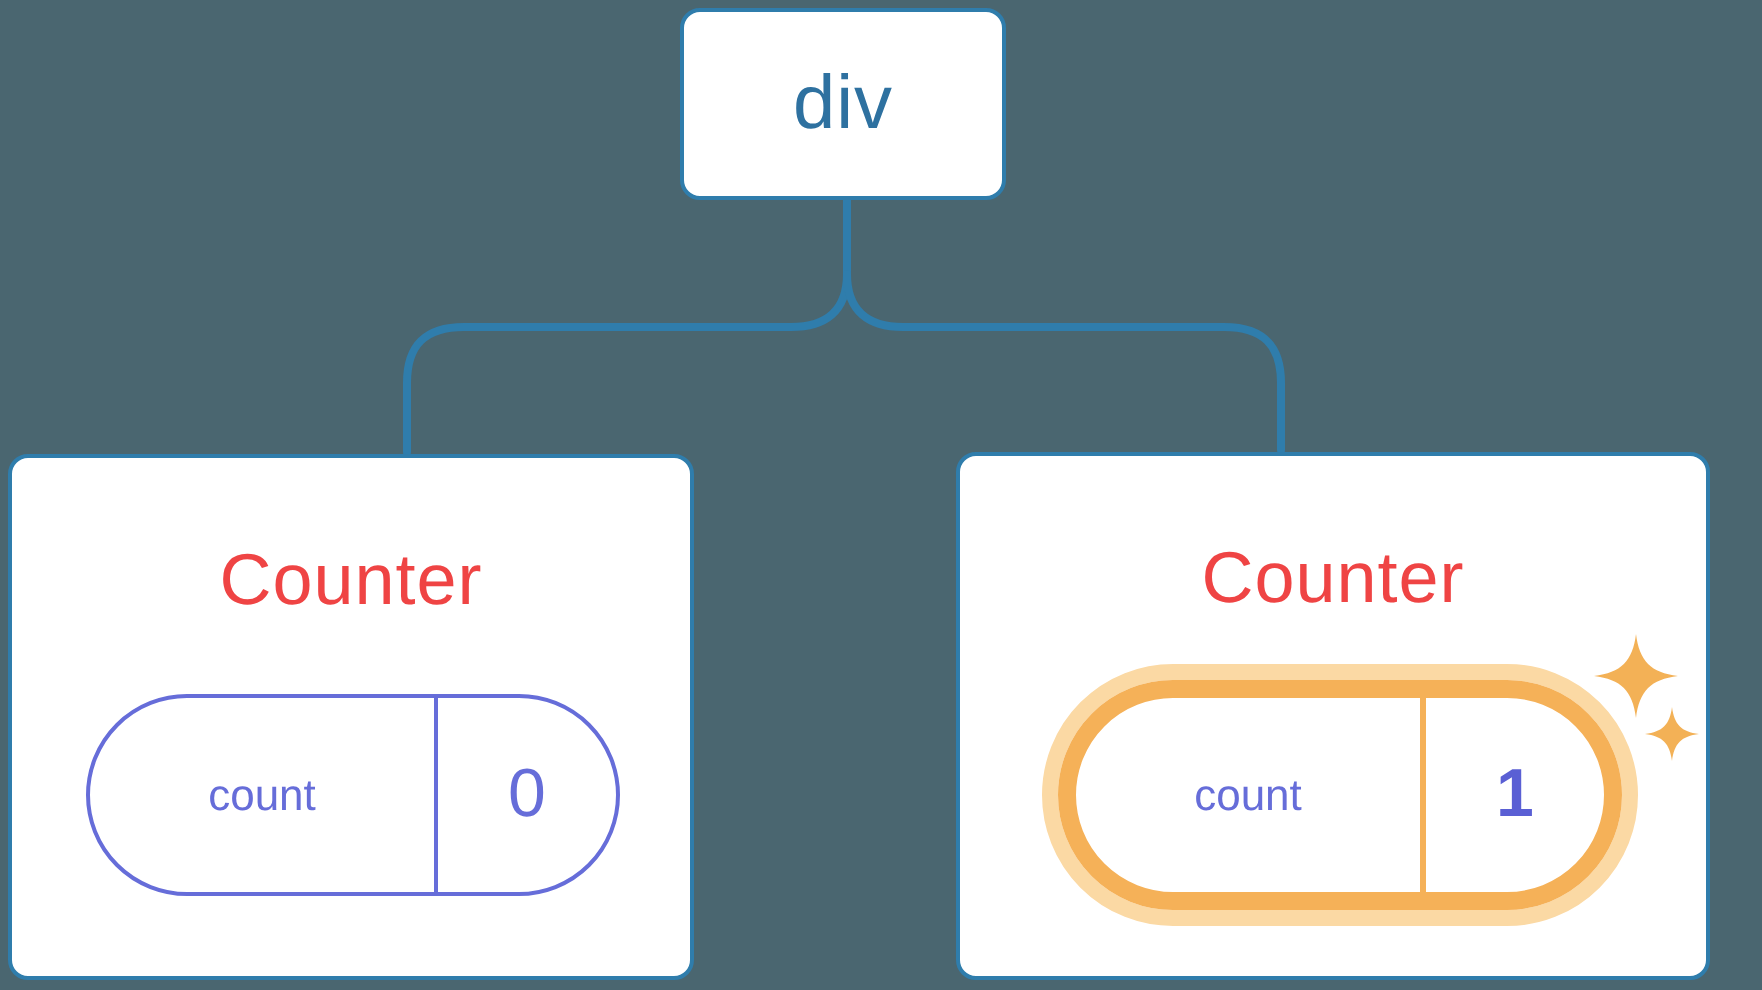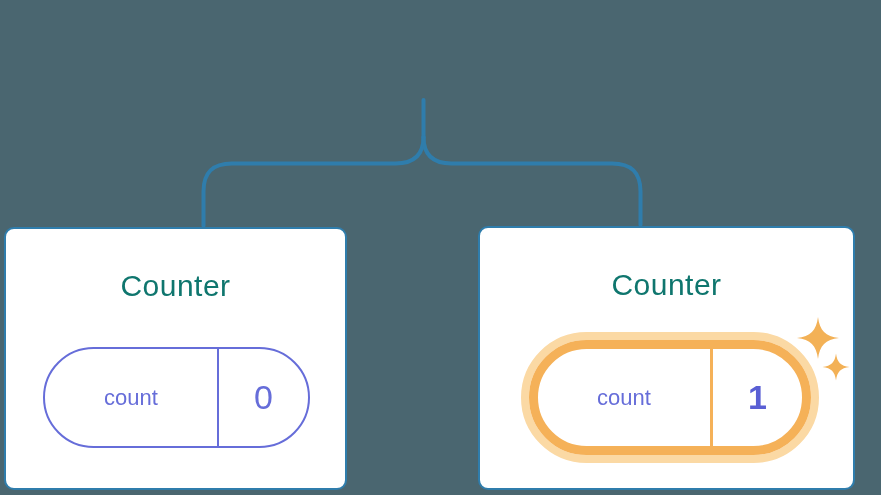--- a/index.html
+++ b/index.html
@@ -56,22 +56,22 @@
   }
   .card-right {
     left: 478px;
     top: 226px;
     width: 377px;
     height: 264px;
   }
   .card-title {
     margin-top: 40px;
     text-align: center;
-    color: #0f766e;
-    font-size: 30px;
+    color: #ef4444;
+    font-size: 36px;
     font-weight: 500;
     letter-spacing: 0.5px;
   }
   
   .state-pill {
     position: absolute;
     left: 43px;
     top: 347px;
     width: 267px;
     height: 101px;
@@ -150,20 +150,23 @@
 <div class="canvas">
 
   <svg class="connector-svg" width="881" height="495" viewBox="0 0 881 495">
     <g fill="none" stroke="#2f7dac" stroke-width="4" stroke-linecap="round">
       <path d="M423.5 100 L423.5 137"></path>
       <path d="M423.5 137 C423.5 156 412.5 163.5 395.5 163.5 L232 163.5 C212.5 163.5 203.5 172.5 203.5 191.5 L203.5 226"></path>
       <path d="M423.5 137 C423.5 156 434.5 163.5 451.5 163.5 L612 163.5 C631.5 163.5 640.5 172.5 640.5 191.5 L640.5 225"></path>
     </g>
   </svg>
 
+  <div class="node-root">
+    <span class="node-root-label">div</span>
+  </div>
 
   <div class="card card-left">
     <div class="card-title">Counter</div>
   </div>
   <div class="state-pill">
     <div class="state-key-cell">
       <span class="state-key-text">count</span>
     </div>
     <div class="state-divider"></div>
     <div class="state-value-cell">

